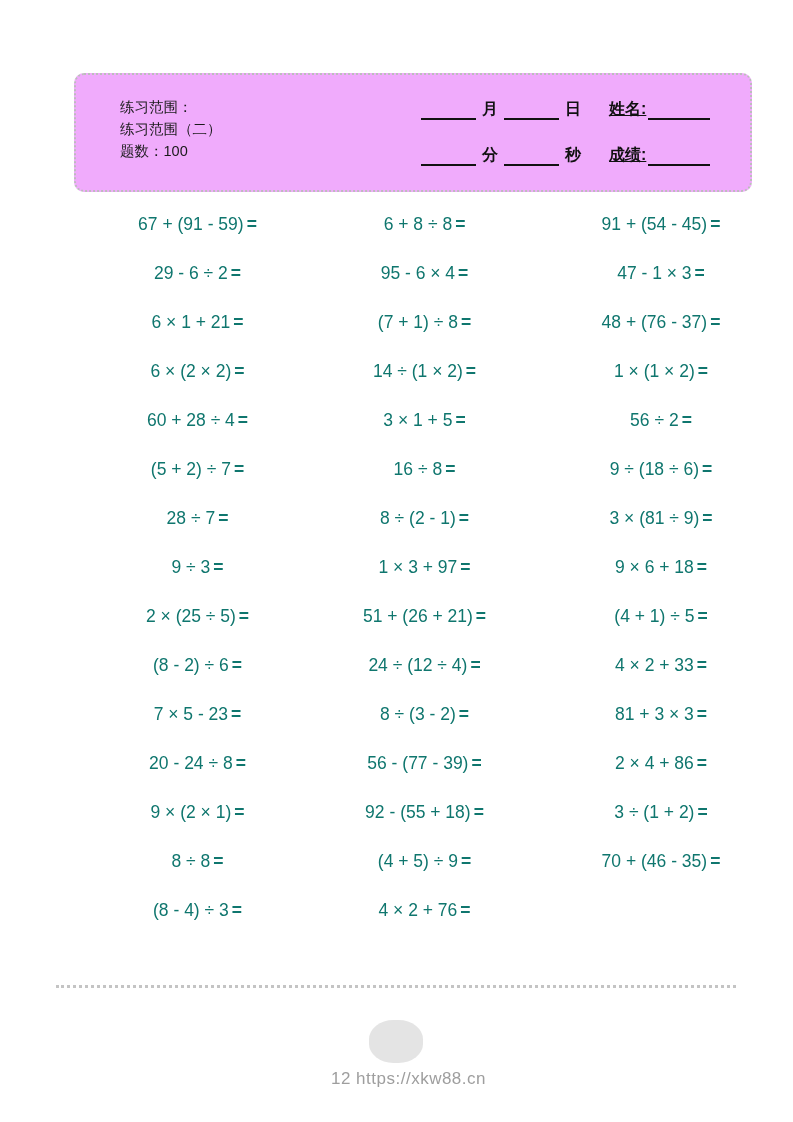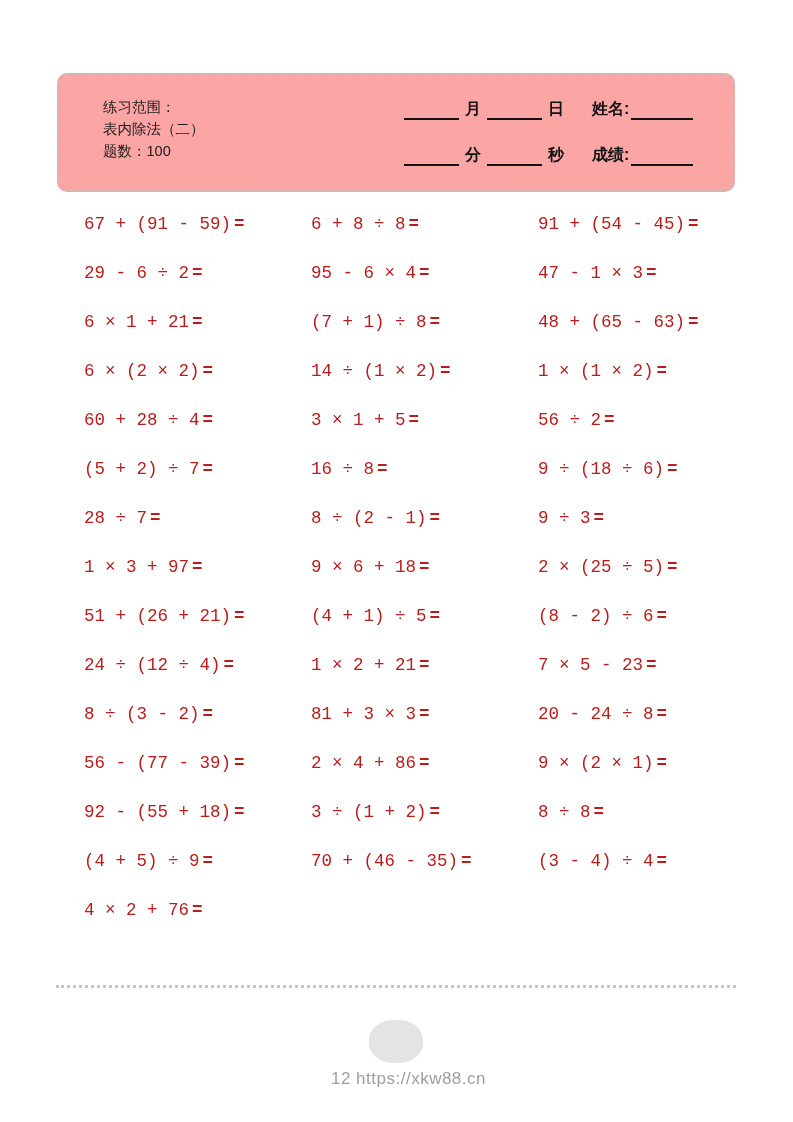--- a/index.html
+++ b/index.html
@@ -10,25 +10,25 @@
     height: 1122px;
     background: #ffffff;
     font-family: "Liberation Sans", sans-serif;
     color: #1c1c1c;
     overflow: hidden;
   }
 
   
   .header-box {
     position: absolute;
-    left: 57px; top: 73px;
+    left: 74px; top: 73px;
     width: 678px; height: 119px;
     border: 2px dotted #bdbdbd;
     border-radius: 10px;
-    background: #fca5a5;
+    background: #f0abfc;
   }
   .header-left {
     position: absolute;
     left: 44px; top: 21px;
     font-size: 14.5px;
     line-height: 22px;
     color: #1a1a1a;
     white-space: nowrap;
   }
   .header-right {
@@ -50,33 +50,34 @@
   }
   .blank.w55 { width: 55px; }
   .blank.w62 { width: 62px; }
   .hr-label {
     font-size: 16px;
     font-weight: 600;
     color: #111111;
     line-height: 22px;
     margin: 0 6px;
   }
-  .hr-label.tight { margin: 0 2px 0 22px; }
+  .hr-label.tight { margin: 0 2px 0 22px; text-decoration: underline; }
 
   
   .problems-grid {
     position: absolute;
     left: 84px; top: 213px;
     width: 700px;
     display: grid;
     grid-template-columns: 227px 227px auto;
     grid-auto-rows: 49px;
-    font-family: Liberation Mono, monospace;
+    font-family: Liberation Sans, sans-serif;
     font-size: 17.5px;
-    color: #b91c1c;
+    color: #0f766e;
+    text-align: center;
   }
   .problem { white-space: nowrap; line-height: 22px; }
   .problem .eq { font-weight: 700; margin-left: 3px; }
 
   
   .bottom-divider {
     position: absolute;
     left: 56px; top: 985px;
     width: 680px;
     border-top: 3px dotted #c4c4c4;
@@ -101,21 +102,21 @@
   }
 </style>
 </head>
 <body>
 
 <div class="page">
 
   <div class="header-box">
     <div class="header-left">
       <div>练习范围：</div>
-      <div>表内除法（二）</div>
+      <div>练习范围（二）</div>
       <div>题数：100</div>
     </div>
 
     <div class="header-right">
       <div class="hr-row">
         <span class="blank w55"></span>
         <span class="hr-label">月</span>
         <span class="blank w55"></span>
         <span class="hr-label">日</span>
         <span class="hr-label tight">姓名:</span>
@@ -134,54 +135,55 @@
 
   <div class="problems-grid">
       <div class="problem"><span>67 + (91 - 59)</span><span class="eq">=</span></div>
       <div class="problem"><span>6 + 8 ÷ 8</span><span class="eq">=</span></div>
       <div class="problem"><span>91 + (54 - 45)</span><span class="eq">=</span></div>
       <div class="problem"><span>29 - 6 ÷ 2</span><span class="eq">=</span></div>
       <div class="problem"><span>95 - 6 × 4</span><span class="eq">=</span></div>
       <div class="problem"><span>47 - 1 × 3</span><span class="eq">=</span></div>
       <div class="problem"><span>6 × 1 + 21</span><span class="eq">=</span></div>
       <div class="problem"><span>(7 + 1) ÷ 8</span><span class="eq">=</span></div>
-      <div class="problem"><span>48 + (65 - 63)</span><span class="eq">=</span></div>
+      <div class="problem"><span>48 + (76 - 37)</span><span class="eq">=</span></div>
       <div class="problem"><span>6 × (2 × 2)</span><span class="eq">=</span></div>
       <div class="problem"><span>14 ÷ (1 × 2)</span><span class="eq">=</span></div>
       <div class="problem"><span>1 × (1 × 2)</span><span class="eq">=</span></div>
       <div class="problem"><span>60 + 28 ÷ 4</span><span class="eq">=</span></div>
       <div class="problem"><span>3 × 1 + 5</span><span class="eq">=</span></div>
       <div class="problem"><span>56 ÷ 2</span><span class="eq">=</span></div>
       <div class="problem"><span>(5 + 2) ÷ 7</span><span class="eq">=</span></div>
       <div class="problem"><span>16 ÷ 8</span><span class="eq">=</span></div>
       <div class="problem"><span>9 ÷ (18 ÷ 6)</span><span class="eq">=</span></div>
       <div class="problem"><span>28 ÷ 7</span><span class="eq">=</span></div>
       <div class="problem"><span>8 ÷ (2 - 1)</span><span class="eq">=</span></div>
+      <div class="problem"><span>3 × (81 ÷ 9)</span><span class="eq">=</span></div>
       <div class="problem"><span>9 ÷ 3</span><span class="eq">=</span></div>
       <div class="problem"><span>1 × 3 + 97</span><span class="eq">=</span></div>
       <div class="problem"><span>9 × 6 + 18</span><span class="eq">=</span></div>
       <div class="problem"><span>2 × (25 ÷ 5)</span><span class="eq">=</span></div>
       <div class="problem"><span>51 + (26 + 21)</span><span class="eq">=</span></div>
       <div class="problem"><span>(4 + 1) ÷ 5</span><span class="eq">=</span></div>
       <div class="problem"><span>(8 - 2) ÷ 6</span><span class="eq">=</span></div>
       <div class="problem"><span>24 ÷ (12 ÷ 4)</span><span class="eq">=</span></div>
-      <div class="problem"><span>1 × 2 + 21</span><span class="eq">=</span></div>
+      <div class="problem"><span>4 × 2 + 33</span><span class="eq">=</span></div>
       <div class="problem"><span>7 × 5 - 23</span><span class="eq">=</span></div>
       <div class="problem"><span>8 ÷ (3 - 2)</span><span class="eq">=</span></div>
       <div class="problem"><span>81 + 3 × 3</span><span class="eq">=</span></div>
       <div class="problem"><span>20 - 24 ÷ 8</span><span class="eq">=</span></div>
       <div class="problem"><span>56 - (77 - 39)</span><span class="eq">=</span></div>
       <div class="problem"><span>2 × 4 + 86</span><span class="eq">=</span></div>
       <div class="problem"><span>9 × (2 × 1)</span><span class="eq">=</span></div>
       <div class="problem"><span>92 - (55 + 18)</span><span class="eq">=</span></div>
       <div class="problem"><span>3 ÷ (1 + 2)</span><span class="eq">=</span></div>
       <div class="problem"><span>8 ÷ 8</span><span class="eq">=</span></div>
       <div class="problem"><span>(4 + 5) ÷ 9</span><span class="eq">=</span></div>
       <div class="problem"><span>70 + (46 - 35)</span><span class="eq">=</span></div>
-      <div class="problem"><span>(3 - 4) ÷ 4</span><span class="eq">=</span></div>
+      <div class="problem"><span>(8 - 4) ÷ 3</span><span class="eq">=</span></div>
       <div class="problem"><span>4 × 2 + 76</span><span class="eq">=</span></div>
     </div>
 
   <div class="bottom-divider"></div>
 
   <div class="footer-bubble"></div>
   <div class="footer-text">12 https://xkw88.cn</div>
 
 </div>
 

